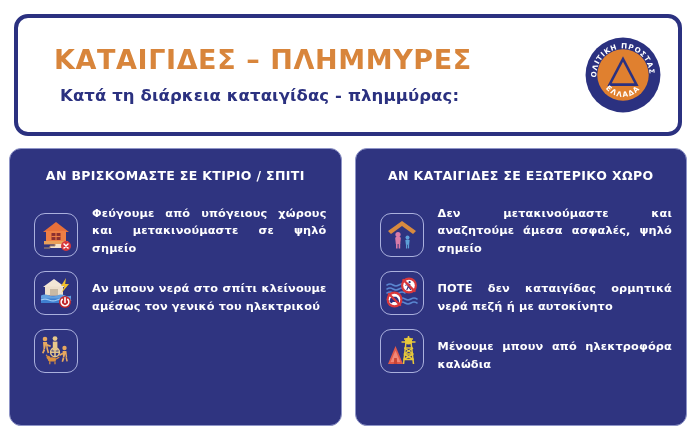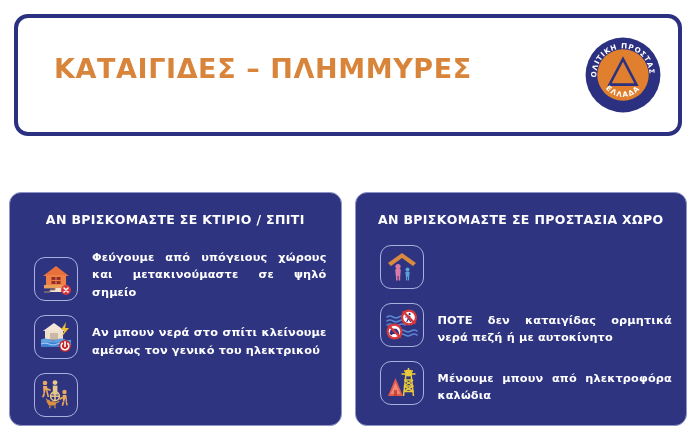--- a/index.html
+++ b/index.html
@@ -79,21 +79,20 @@
     gap: 13px;
   }
   .panel {
     flex: 1 1 50%;
     box-sizing: border-box;
     background: #2f3480;
     border: 1px solid #8f95c8;
     border-radius: 12px;
     padding: 16px 14px 10px 14px;
     position: relative;
-    margin-top: 44px;
   }
   .panel-header {
     color: #ffffff;
     font-size: 12.5px;
     font-weight: bold;
     letter-spacing: 0.35px;
     text-align: center;
     margin: 4px 0 16px 0;
     line-height: 1.1;
   }
@@ -130,20 +129,21 @@
     text-justify: inter-word;
   }
   .item-text.single { padding-top: 13px; }
 </style>
 </head>
 <body>
 
 <div class="header">
   <div class="header-text">
     <div class="title">ΚΑΤΑΙΓΙΔΕΣ – ΠΛΗΜΜΥΡΕΣ</div>
+    <div class="subtitle">Κατά τη διάρκεια καταιγίδας - πλημμύρας:</div>
   </div>
   <div class="logo-wrap">
     <svg class="logo" viewBox="0 0 100 100">
       <circle cx="50" cy="50" r="48" fill="#2b3180"></circle>
       <circle cx="50" cy="50" r="33" fill="#e0802f"></circle>
       <polygon points="50,26 70,64 30,64" fill="#2b3180"></polygon>
       <polygon points="50,33 64.5,60.5 35.5,60.5" fill="#e0802f"></polygon>
       <path id="arcTop" d="M 16 50 A 34 34 0 0 1 84 50" fill="none"></path>
       <path id="arcBot" d="M 22 50 A 28 28 0 0 0 78 50" fill="none"></path>
       <text fill="#ffffff" font-size="9.2" font-family="DejaVu Sans, sans-serif" font-weight="bold" letter-spacing="1">
@@ -231,40 +231,41 @@
             <path d="M10.2 27.2 l0 3 1.2 0 0 -3 z"></path>
             <path d="M15.4 27.2 l0 3 1.2 0 0 -3 z"></path>
             <path d="M16.8 24.4 l3.2 -2 0.6 1.1 -3 2.1 z"></path>
           </g>
         </svg>
       </div>
     </div>
   </div>
 
   <div class="panel">
-    <div class="panel-header">ΑΝ ΒΡΙΣΚΟΜΑΣΤΕ ΣΕ ΠΡΟΣΤΑΣΙΑ ΧΩΡΟ</div>
+    <div class="panel-header">ΑΝ ΚΑΤΑΙΓΙΔΕΣ ΣΕ ΕΞΩΤΕΡΙΚΟ ΧΩΡΟ</div>
 
     <div class="item">
       <div class="item-icon">
         <svg width="34" height="34" viewBox="0 0 34 34">
           <path d="M3 13 L17 3 L31 13 L28 16 L17 8 L6 16 z" fill="#d98a3f"></path>
           <g fill="#d97ba8">
             <circle cx="13" cy="16.5" r="2.6"></circle>
             <path d="M10.2 20 q0 -1.2 2.8 -1.2 t2.8 1.2 l-0.6 6 h-4.4 z"></path>
             <path d="M11 25.5 h1.6 v5 h-1.6 z"></path>
             <path d="M13.6 25.5 h1.6 v5 h-1.6 z"></path>
           </g>
           <g fill="#5d9fd8">
             <circle cx="22.5" cy="19.6" r="2"></circle>
             <path d="M20.4 22.4 q0 -1 2.1 -1 t2.1 1 l-0.5 4.4 h-3.2 z"></path>
             <path d="M21 26.2 h1.2 v4.2 h-1.2 z"></path>
             <path d="M22.9 26.2 h1.2 v4.2 h-1.2 z"></path>
           </g>
         </svg>
       </div>
+      <div class="item-text">Δεν μετακινούμαστε και αναζητούμε άμεσα ασφαλές, ψηλό σημείο</div>
     </div>
 
     <div class="item">
       <div class="item-icon">
         <svg width="34" height="34" viewBox="0 0 34 34">
           <g stroke="#5a86d0" stroke-width="1.5" fill="none" stroke-linecap="round">
             <path d="M2 9 q3 -1.8 6 0 t6 0 t6 0"></path>
             <path d="M2 13 q3 -1.8 6 0 t6 0 t6 0"></path>
             <path d="M2 17 q3 -1.8 6 0 t6 0 t6 0"></path>
             <path d="M14 23 q3 -1.8 6 0 t6 0 t6 0"></path>

